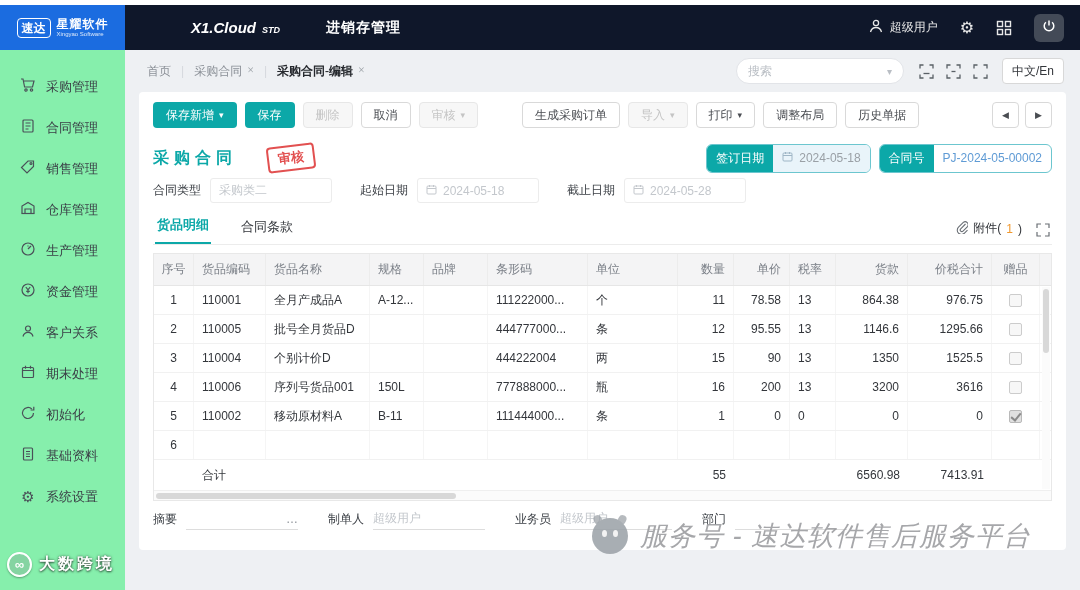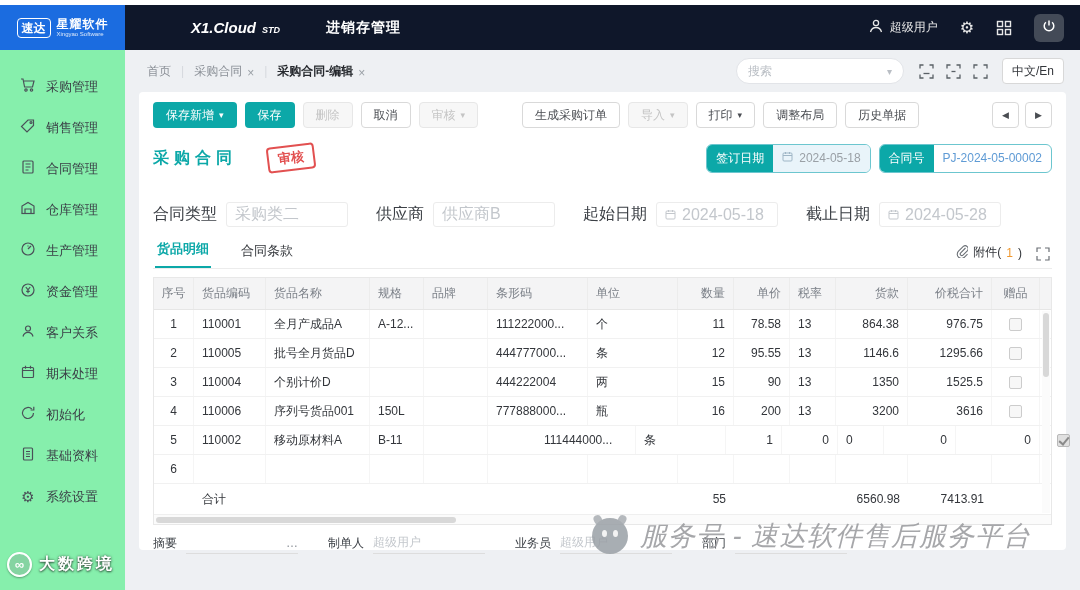--- a/index.html
+++ b/index.html
@@ -29,21 +29,21 @@
   .sidebar { position:absolute; top:50px; left:0; width:125px; height:540px; background:#86efac; z-index:20; padding-top:16px; }
   .side-item { height:41px; display:flex; align-items:center; gap:10px; padding-left:20px;
     font-size:13px; color:#3a3f46; cursor:pointer; white-space:nowrap; }
   .side-item svg { flex:0 0 auto; }
   .side-gear { font-size:15px; color:#4a5158; width:16px; text-align:center; }
 
   
   .main { position:absolute; top:50px; left:125px; width:955px; height:540px; background:#eef0f3; }
 
   .tabbar { height:42px; display:flex; align-items:center; padding:0 16px 0 22px; font-size:12px; color:#8a8f96; }
-  .tab { display:flex; align-items:flex-end; gap:5px; cursor:pointer; white-space:nowrap; }
+  .tab { display:flex; align-items:flex-start; gap:5px; cursor:pointer; white-space:nowrap;font-family:Liberation Serif, serif; }
   .tab.active { color:#25282d; font-weight:bold; }
   .tab-x { color:#9aa0a6; font-size:12px; font-weight:normal; cursor:pointer; }
   .tab-sep { margin:0 10px; color:#d6d9dd; }
   .search-box { margin-left:auto; width:168px; height:26px; background:#fff; border:1px solid #e2e4e8;
     border-radius:14px; display:flex; align-items:center; padding:0 11px; cursor:text; }
   .search-box .ph { color:#b9bec4; font-size:12px; }
   .search-box .chev { margin-left:auto; color:#b9bec4; font-size:10px; }
   .tab-icons { display:flex; gap:9px; margin:0 12px 0 14px; }
   .tab-icons .ticon { width:18px; height:18px; display:flex; align-items:center; justify-content:center; cursor:pointer; }
   .lang-btn { background:#fff; border:1px solid #d8d8d8; border-radius:4px; height:26px; padding:0 9px;
@@ -72,21 +72,21 @@
     padding:2px 9px; border-radius:4px; transform:rotate(-7deg); background:#fff; }
   .badges { margin-left:auto; display:flex; gap:8px; }
   .badge-group { display:flex; align-items:stretch; border:1px solid #6cc6cf; border-radius:6px;
     overflow:hidden; background:#fff; }
   .badge-label { background:#0ca8a8; color:#fff; font-size:12px; padding:5px 9px; display:flex; align-items:center; }
   .badge-value { font-size:12px; color:#9aa0a6; padding:5px 9px; display:flex; gap:6px; align-items:center; }
   .badge-value.date { background:#e9f4fa; }
   .badge-value.contract { color:#5f9bd5; }
 
   
-  .form-row { display:flex; margin-top:28px; gap:28px; font-size:16px; color:#3c4046; align-items:center; }
+  .form-row { display:flex; margin-top:4px; gap:28px; font-size:12px; color:#3c4046; align-items:center; }
   .field { display:flex; align-items:center; gap:9px; white-space:nowrap; }
   .field .input { width:122px; height:25px; border:1px solid #ececec; border-radius:3px; display:flex;
     align-items:center; padding:0 8px; color:#c3c7cc; background:#fff; gap:6px; overflow:hidden; cursor:text; }
 
   
   .detail-tabs { display:flex; align-items:flex-end; margin-top:12px; border-bottom:1px solid #ececec;
     height:30px; padding:0 2px; }
   .dtab { font-size:13px; color:#33363b; padding:0 2px 8px; cursor:pointer; margin-right:28px; }
   .dtab.active { color:#0ca8a8; border-bottom:2px solid #0ca8a8; font-weight:bold; }
   .attach { margin-left:auto; display:flex; align-items:center; gap:5px; font-size:12px; color:#33363b;
@@ -189,31 +189,31 @@
   <div class="side-item">
     <span><svg width="16" height="16" viewBox="0 0 16 16" fill="none" stroke="#4a5158" stroke-width="1.2">
           <path d="M1 2h2l1.6 8h7.9l1.5-6H4"></path>
           <circle cx="6" cy="13" r="1.2"></circle>
           <circle cx="11.5" cy="13" r="1.2"></circle>
         </svg></span>
     <span>采购管理</span>
   </div>
   <div class="side-item">
     <span><svg width="16" height="16" viewBox="0 0 16 16" fill="none" stroke="#4a5158" stroke-width="1.2">
+          <rect x="3" y="2" width="10" height="12" rx="1"></rect>
+          <path d="M5.5 5h5M5.5 8h5M5.5 11h3"></path>
+        </svg></span>
+    <span>合同管理</span>
+  </div>
+  <div class="side-item">
+    <span><svg width="16" height="16" viewBox="0 0 16 16" fill="none" stroke="#4a5158" stroke-width="1.2">
           <path d="M8 2h5.5v5.5L7 14 1.5 8.5z"></path>
           <circle cx="11" cy="4.5" r="1"></circle>
         </svg></span>
     <span>销售管理</span>
-  </div>
-  <div class="side-item">
-    <span><svg width="16" height="16" viewBox="0 0 16 16" fill="none" stroke="#4a5158" stroke-width="1.2">
-          <rect x="3" y="2" width="10" height="12" rx="1"></rect>
-          <path d="M5.5 5h5M5.5 8h5M5.5 11h3"></path>
-        </svg></span>
-    <span>合同管理</span>
   </div>
   <div class="side-item">
     <span><svg width="16" height="16" viewBox="0 0 16 16" fill="none" stroke="#4a5158" stroke-width="1.2">
           <path d="M2 13.5V6l6-3.5L14 6v7.5"></path>
           <path d="M5 13.5V9h6v4.5"></path>
           <path d="M1.5 13.5h13"></path>
         </svg></span>
     <span>仓库管理</span>
   </div>
   <div class="side-item">
@@ -366,26 +366,20 @@
           <span class="badge-value contract">PJ-2024-05-00002</span>
         </div>
       </div>
     </div>
 
     <div class="form-row">
       <div class="field">
         <span>合同类型</span>
         <span class="input">
             <span>采购类二</span>
-          </span>
-      </div>
-      <div class="field">
-        <span>供应商</span>
-        <span class="input">
-            <span>供应商B</span>
           </span>
       </div>
       <div class="field">
         <span>起始日期</span>
         <span class="input">
           <span><svg width="11" height="11" viewBox="0 0 11 11" fill="none" stroke="#c3c7cc" stroke-width="1">
                 <rect x="1" y="2" width="9" height="8" rx="1"></rect>
                 <path d="M1 4.5h9M3.5 1v2M7.5 1v2"></path>
               </svg></span>
           <span>2024-05-18</span>
@@ -505,21 +499,21 @@
             <div class="td" style="width: 48px; justify-content: center;">
               <span class="checkbox"></span>
             </div>
           </div>
           <div class="tr">
             <div class="td" style="width: 40px; justify-content: center;">5</div>
             <div class="td" style="width: 72px; justify-content: flex-start;">110002</div>
             <div class="td" style="width: 104px; justify-content: flex-start;">移动原材料A</div>
             <div class="td" style="width: 54px; justify-content: flex-start;">B-11</div>
             <div class="td" style="width: 64px; justify-content: flex-start;"></div>
-            <div class="td" style="width: 100px; justify-content: flex-start; margin-left: 48px;">111444000...</div>
+            <div class="td" style="width: 100px; justify-content: flex-start;">111444000...</div>
             <div class="td" style="width: 90px; justify-content: flex-start;">条</div>
             <div class="td" style="width: 56px; justify-content: flex-end;">1</div>
             <div class="td" style="width: 56px; justify-content: flex-end;">0</div>
             <div class="td" style="width: 46px; justify-content: flex-start;">0</div>
             <div class="td" style="width: 72px; justify-content: flex-end;">0</div>
             <div class="td" style="width: 84px; justify-content: flex-end;">0</div>
             <div class="td" style="width: 48px; justify-content: center;">
               <span class="checkbox checked"></span>
             </div>
           </div>

